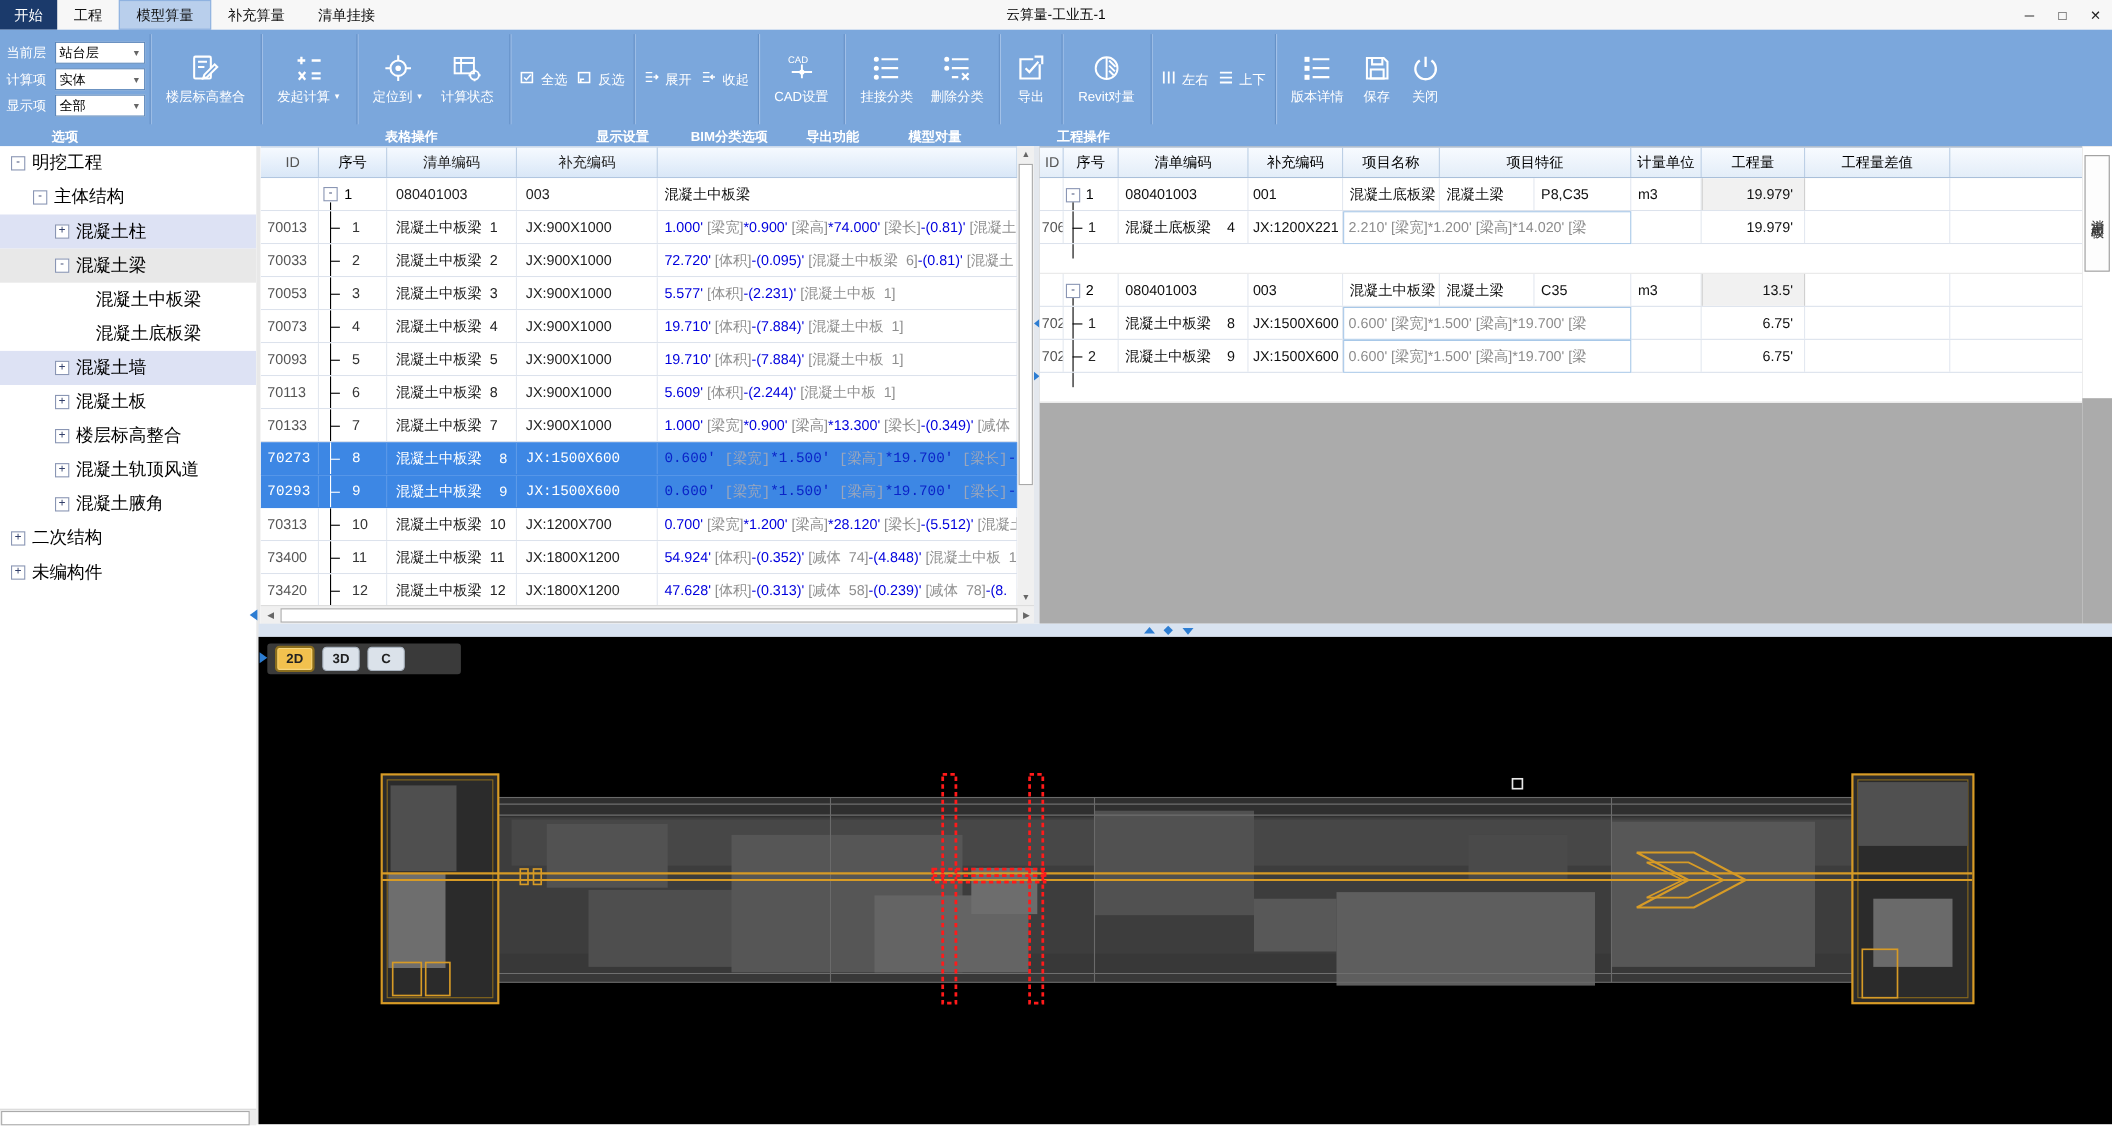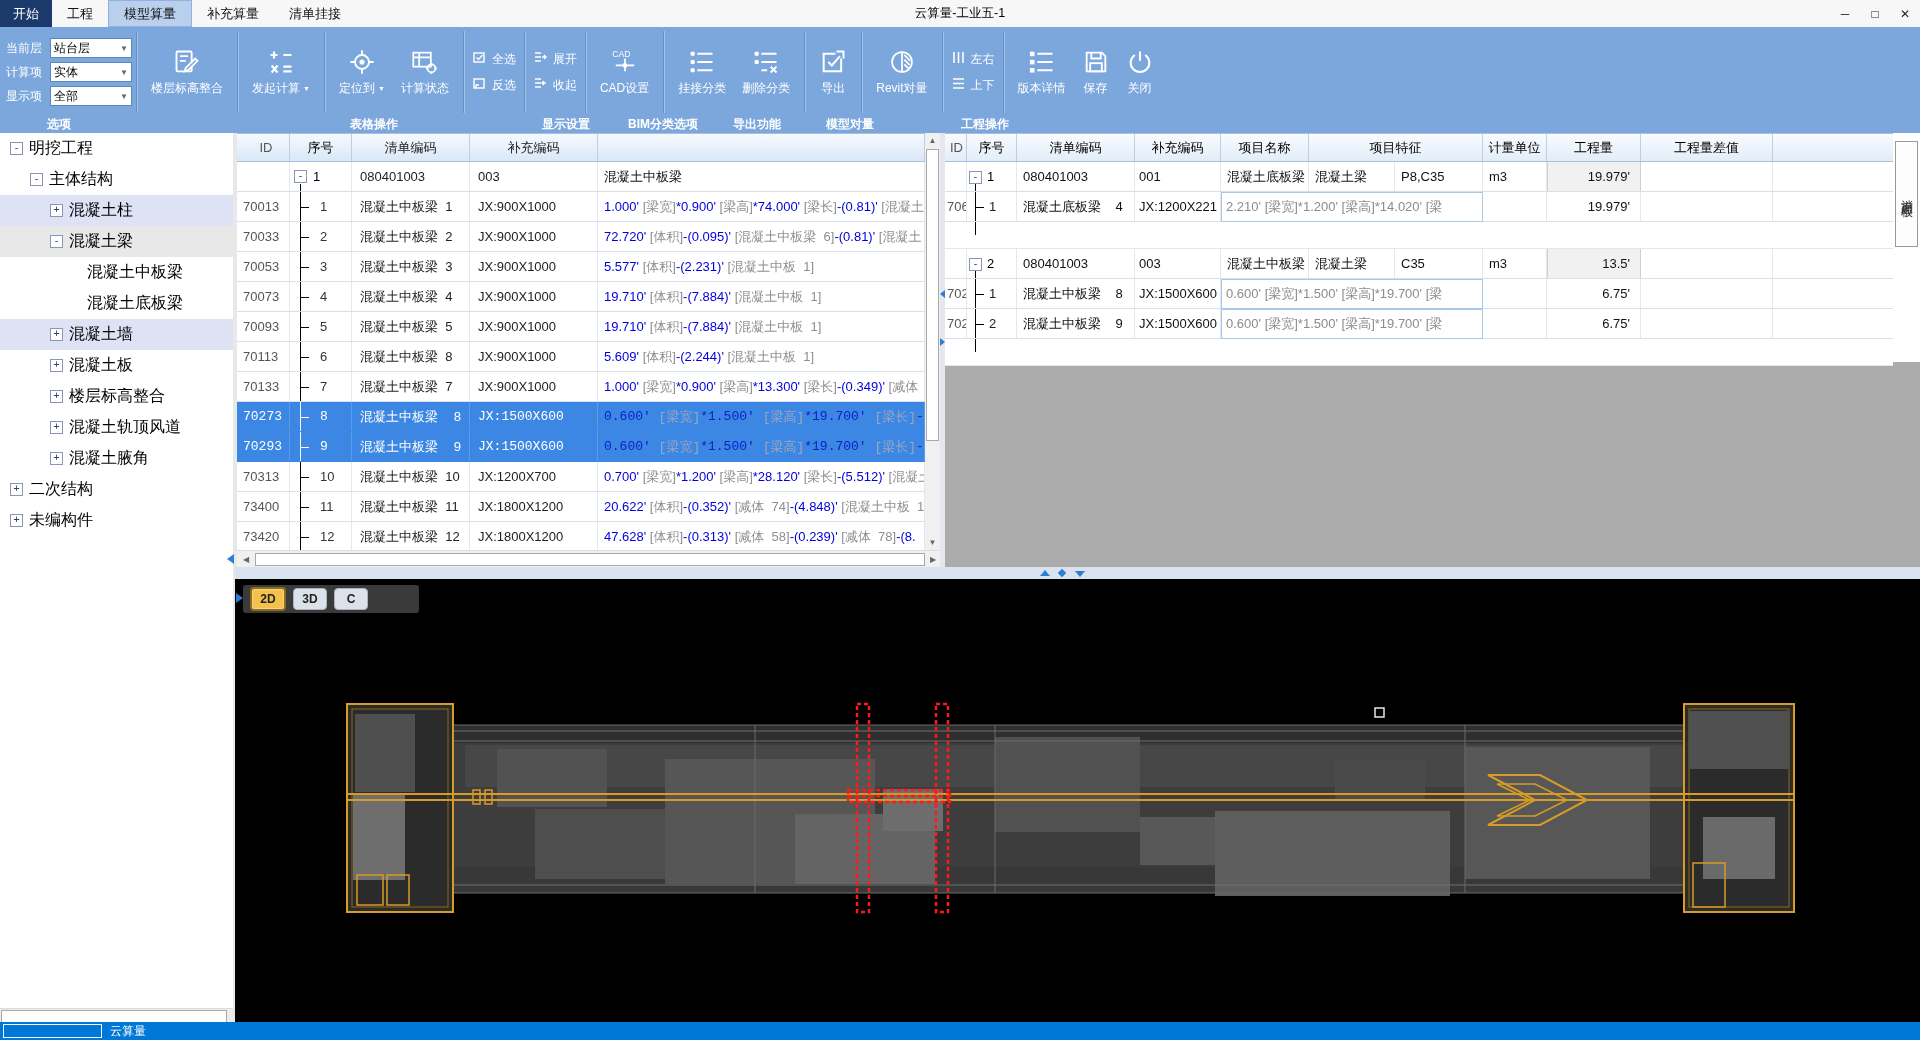--- a/index.html
+++ b/index.html
@@ -20,21 +20,21 @@
   .sep{width:1px;background:#6691c7;box-shadow:1px 0 0 #a3c1e8;margin:4px 0;}
   .selgroup{display:flex;flex-direction:column;justify-content:center;gap:4px;padding:0 4px 0 6px;}
   .selrow{display:flex;align-items:center;gap:4px;}
   .sellabel{color:#fff;font-size:12px;width:40px;}
   .selbox{width:74px;height:18px;background:#fff;border:1px solid #5b87bb;font-size:12px;display:flex;align-items:center;justify-content:space-between;padding:0 3px;color:#000;}
   .selbox .dd{color:#666;font-size:8px;}
   .bigbtn{display:flex;flex-direction:column;align-items:center;justify-content:center;gap:4px;padding:0 8px;color:#fff;font-size:12px;white-space:nowrap;}
   .bigbtn svg{display:block;}
   .btnlabelrow{display:flex;align-items:center;gap:3px;}
   .caret{font-size:7px;line-height:7px;}
-  .smallstack{display:flex;flex-direction:column;justify-content:center;gap:8px;padding:0 8px;}
+  .smallstack{display:flex;flex-direction:row;justify-content:center;gap:8px;padding:0 8px;}
   .smallbtn{display:flex;align-items:center;gap:5px;color:#fff;font-size:12px;white-space:nowrap;}
   #ribbon-labels{position:absolute;left:0;top:90px;width:1920px;height:16px;}
   .grplabel{position:absolute;top:0;transform:translateX(-50%);color:#fff;font-size:12px;line-height:15px;white-space:nowrap;font-weight:bold;}
   
   #sidebar{position:absolute;left:0;top:133px;width:233px;height:875px;background:#fff;overflow:hidden;}
   .tree-item{height:31px;display:flex;align-items:center;position:relative;}
   .tree-item.shade{background:#dde2f4;}
   .tree-item.sel{background:#e8e8e8;}
   .tree-label{margin-left:6px;font-size:16px;color:#000;white-space:nowrap;}
   .expbox{width:11px;height:11px;border:1px solid #8a96b4;background:#fff;color:#33406b;font-size:10px;line-height:9px;text-align:center;flex:0 0 auto;font-family:"DejaVu Sans Mono",monospace;}
@@ -574,21 +574,21 @@
         </div>
         <div class="row">
           <div class="cell m-id">73400</div>
           <div class="cell m-seq">
             <div class="treeline" style="left: 10px; top: 0px; bottom: 0px;"></div>
             <div class="tick" style="left: 10px;"></div>
             <span class="seqnum">11</span>
           </div>
           <div class="cell m-list">混凝土中板梁  11</div>
           <div class="cell m-supp">JX:1800X1200</div>
-          <div class="cell m-expr"><span class="num">20.622' </span><span class="lbl">[体积]</span><span class="num">-(0.352)' </span><span class="lbl">[减体  74]</span><span class="num">-(4.848)' </span><span class="lbl">[混凝土中板  1]</span></div>
+          <div class="cell m-expr"><span class="num">54.924' </span><span class="lbl">[体积]</span><span class="num">-(0.352)' </span><span class="lbl">[减体  74]</span><span class="num">-(4.848)' </span><span class="lbl">[混凝土中板  1]</span></div>
         </div>
         <div class="row">
           <div class="cell m-id">73420</div>
           <div class="cell m-seq">
             <div class="treeline" style="left: 10px; top: 0px; bottom: 0px;"></div>
             <div class="tick" style="left: 10px;"></div>
             <span class="seqnum">12</span>
           </div>
           <div class="cell m-list">混凝土中板梁  12</div>
           <div class="cell m-supp">JX:1800X1200</div>
@@ -773,18 +773,14 @@
         <rect x="1140" y="129" width="9" height="9" fill="none" stroke="#e8e8e8" stroke-width="1.5"></rect>
       </svg>
     <div id="view-toolbar">
       <div class="viewbtn active">2D</div>
       <div class="viewbtn">3D</div>
       <div class="viewbtn">C</div>
     </div>
     <div class="tri" style="left:1px;top:14px;border-top:5px solid transparent;border-bottom:5px solid transparent;border-left:7px solid #2d7dd2;position:absolute;"></div>
   </div>
 
-  <div id="statusbar">
-    <div id="status-progress"></div>
-    <div id="status-app">云算量</div>
-  </div>
 
 </div>
 
 </body></html>

